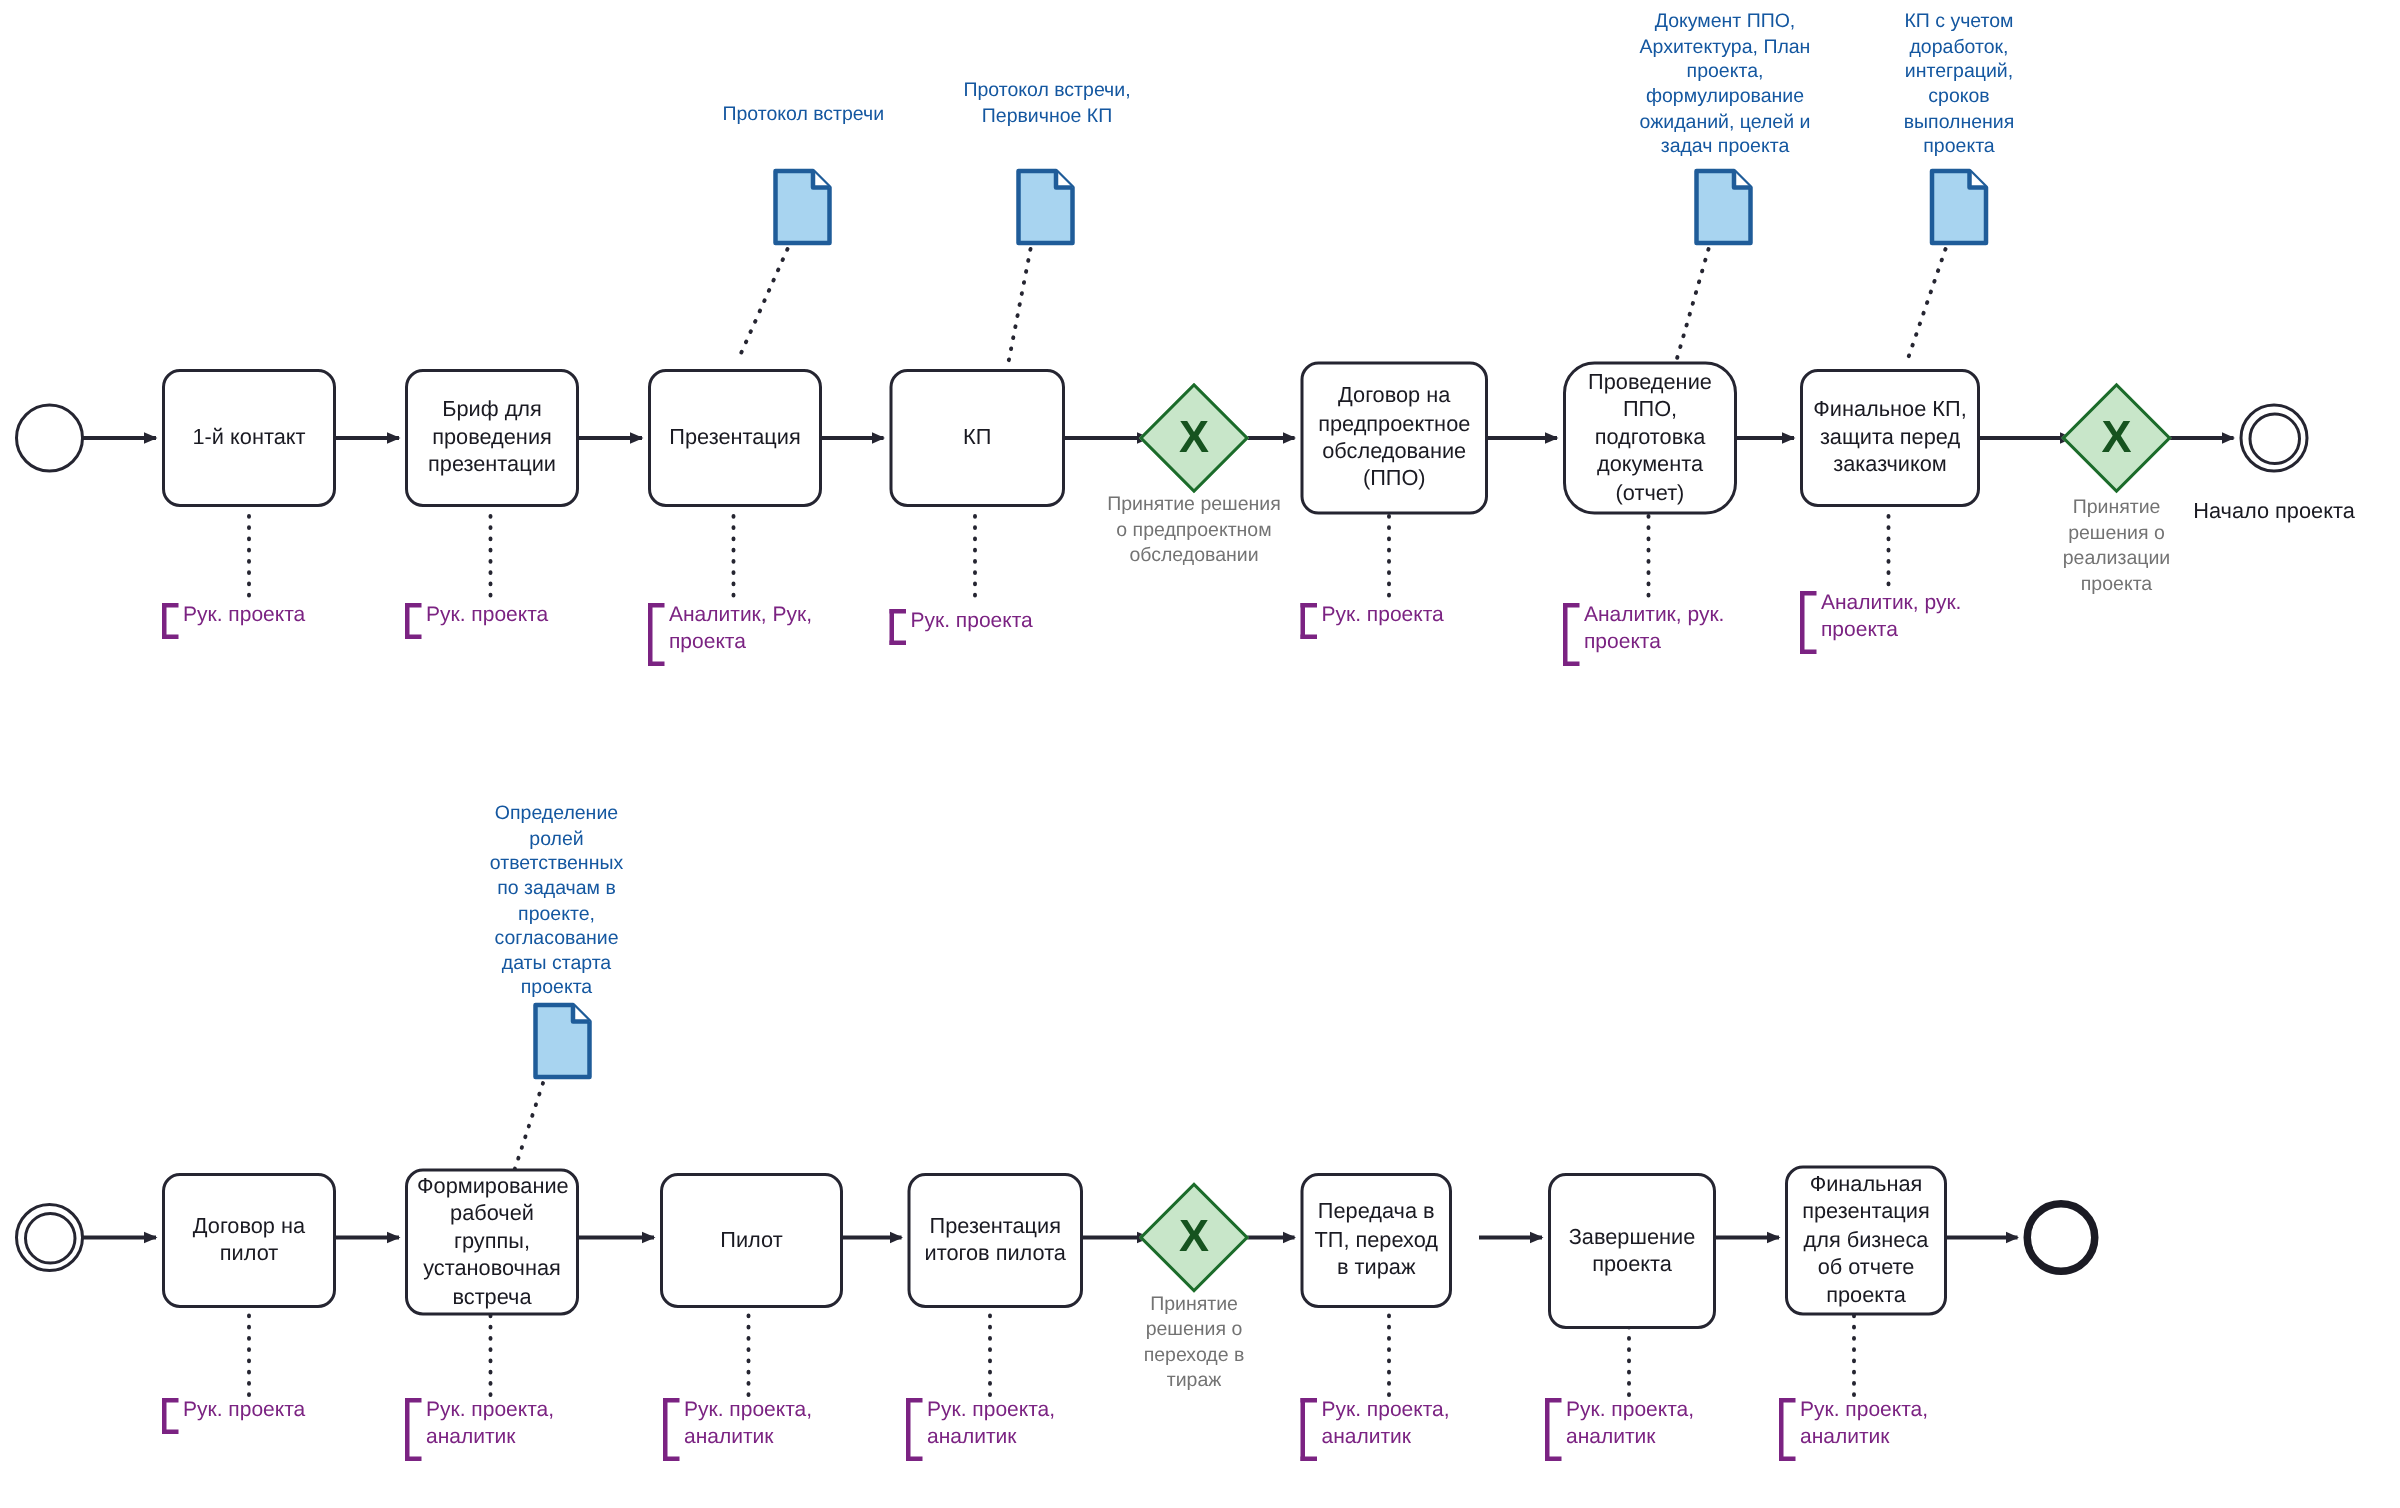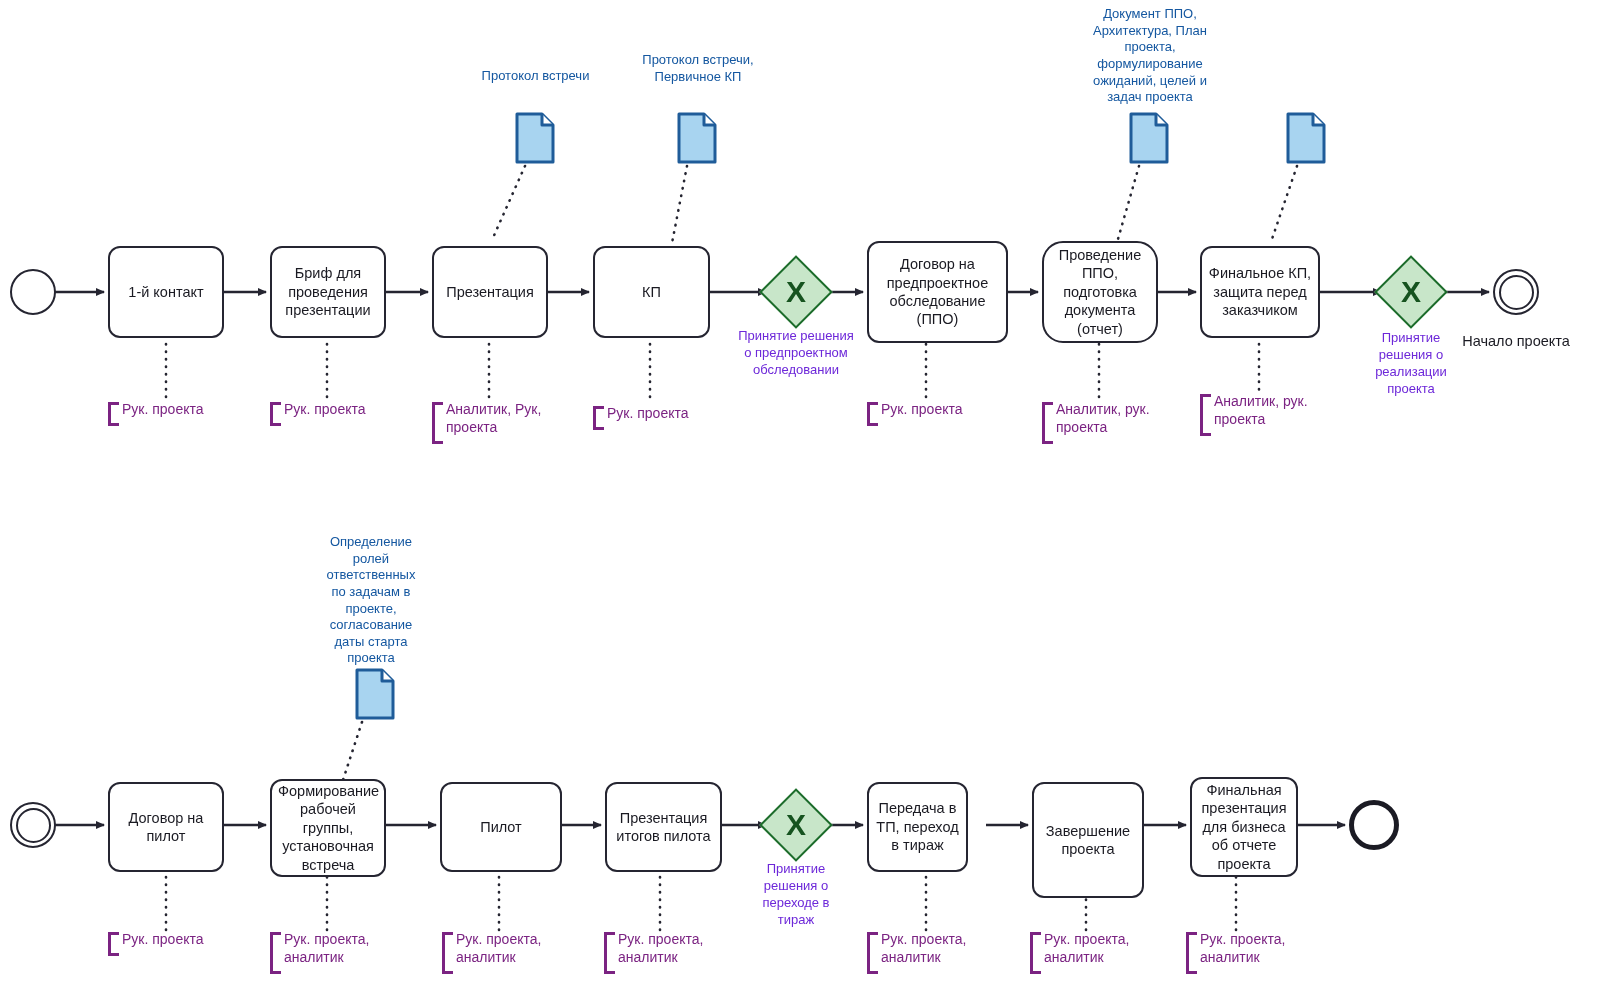--- a/index.html
+++ b/index.html
@@ -87,21 +87,21 @@
     color: #16531f;
     font-size: 30px;
     font-weight: bold;
     font-family: "Liberation Sans", sans-serif;
     pointer-events: none;
     line-height: 1;
   }
   .gateway-label {
     position: absolute;
     text-align: center;
-    color: #6d28d9;
+    color: #737373;
     font-size: 13px;
     line-height: 1.3;
   }
 
   
   .doc {
     position: absolute;
     width: 40px;
     height: 52px;
   }
@@ -226,21 +226,21 @@
   </div>
 
   <div class="task" style="left:432px; top:246px; width:116px; height:92px;">
     <span class="tl">Презентация</span>
   </div>
 
   <div class="task" style="left:593px; top:246px; width:117px; height:92px;">
     <span class="tl">КП</span>
   </div>
 
-  <div class="task" style="left:867px; top:241px; width:141px; height:102px;">
+  <div class="task" style="left:867px; top:241px; width:125px; height:102px;">
     <span class="tl">Договор на предпроектное обследование (ППО)</span>
   </div>
 
   <div class="task" style="left:1042px; top:241px; width:116px; height:102px;border-radius:21px;">
     <span class="tl">Проведение ППО, подготовка документа (отчет)</span>
   </div>
 
   <div class="task" style="left:1200px; top:246px; width:120px; height:92px;">
     <span class="tl">Финальное КП, защита перед заказчиком</span>
   </div>
@@ -283,20 +283,21 @@
     </svg>
   </div>
   <div class="doc-label" style="left:1086px; top:6px; width:128px;">Документ ППО, Архитектура, План проекта, формулирование ожиданий, целей и задач проекта</div>
 
   <div class="doc" style="left:1286px; top:112px;">
     <svg width="40" height="52" viewBox="0 0 40 52">
       <path d="M2,2 L27,2 L38,13 L38,50 L2,50 Z" fill="#a8d4f0" stroke="#1f5c99" stroke-width="3" stroke-linejoin="round"></path>
       <path d="M27,2 L27,13 L38,13" fill="#ffffff" stroke="#1f5c99" stroke-width="3" stroke-linejoin="round"></path>
     </svg>
   </div>
+  <div class="doc-label" style="left:1256px; top:6px; width:100px;">КП с учетом доработок, интеграций, сроков выполнения проекта</div>
 
   <div class="role" style="left:108px; top:402px;">
     <div class="role-bracket" style="height:24px;"></div>
     <div class="role-text" style="width:130px;">Рук. проекта</div>
   </div>
 
   <div class="role" style="left:270px; top:402px;">
     <div class="role-bracket" style="height:24px;"></div>
     <div class="role-text" style="width:130px;">Рук. проекта</div>
   </div>
@@ -341,21 +342,21 @@
   </div>
 
   <div class="task" style="left:605px; top:782px; width:117px; height:90px;">
     <span class="tl">Презентация итогов пилота</span>
   </div>
 
   <div class="task" style="left:867px; top:782px; width:101px; height:90px;">
     <span class="tl">Передача в ТП, переход в тираж</span>
   </div>
 
-  <div class="task" style="left:1032px; top:782px; width:112px; height:116px;">
+  <div class="task" style="left:1032px; top:782px; width:112px; height:104px;">
     <span class="tl">Завершение проекта</span>
   </div>
 
   <div class="task" style="left:1190px; top:777px; width:108px; height:100px;">
     <span class="tl">Финальная презентация для бизнеса об отчете проекта</span>
   </div>
 
   <div class="gateway" style="left:770px; top:799px;"></div>
   <div class="gateway-x" style="left:770px; top:799px;">
     <span>X</span>

